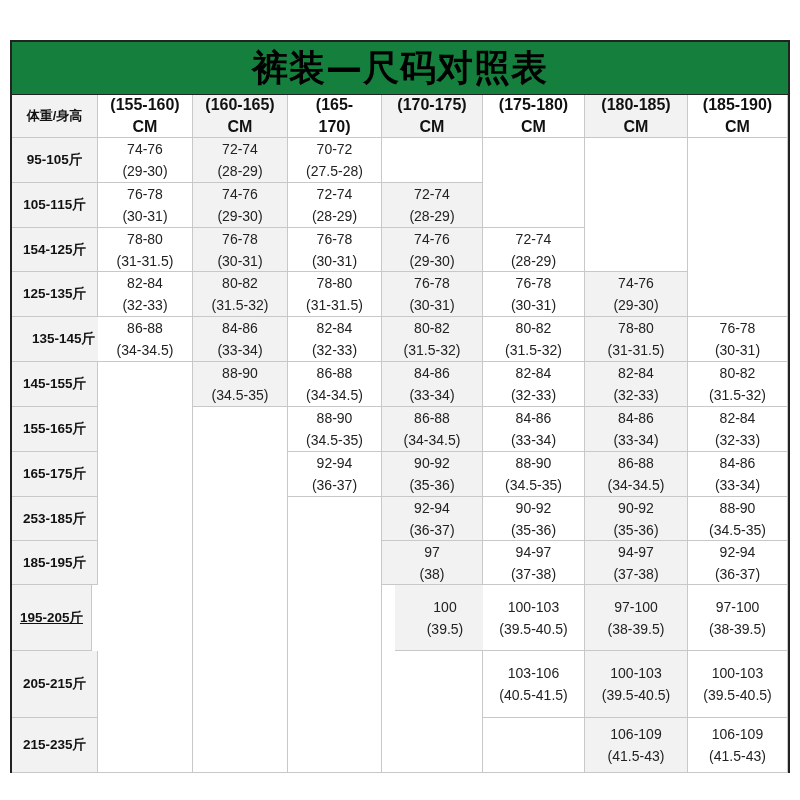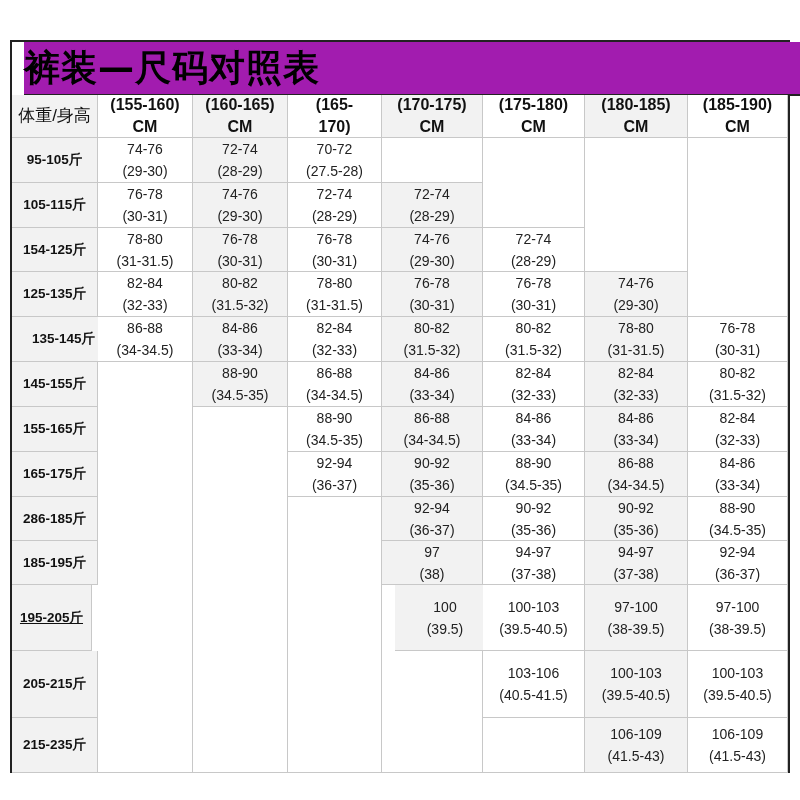--- a/index.html
+++ b/index.html
@@ -1,25 +1,25 @@
 <!DOCTYPE html>
 <html><head>
 <meta charset="utf-8">
 <style>
   html,body{margin:0;padding:0;background:#ffffff;}
   body{width:800px;height:800px;position:relative;overflow:hidden;font-family:"Liberation Sans","DejaVu Sans",sans-serif;color:#111;}
   #sheet{position:absolute;left:10px;top:40px;width:780px;height:733px;border:2px solid #222;box-sizing:border-box;background:#fff;}
-  .title-row{position:absolute;left:12px;top:0;width:776px;height:52px;background:#a21caf;border-bottom:2px solid #222;display:flex;align-items:center;justify-content:flex-start;}
+  .title-row{position:absolute;left:0;top:0;width:776px;height:52px;background:#15803d;border-bottom:2px solid #222;display:flex;align-items:center;justify-content:center;}
   .title-row span{font-family:"DejaVu Sans",sans-serif;font-weight:bold;font-size:36px;letter-spacing:1px;color:#000;}
   .cell{position:absolute;box-sizing:border-box;border-right:1px solid #c8c8c8;border-bottom:1px solid #c8c8c8;display:flex;flex-direction:column;align-items:center;justify-content:center;text-align:center;font-size:14px;line-height:22px;}
   .g{background:#f2f2f2;}
   .w{background:#ffffff;}
   .hdr{font-weight:bold;font-size:16px;line-height:22px;}
   .rowlbl{font-weight:bold;font-size:13.5px;}
-  .cornerlbl{font-weight:normal;font-size:17px;}
+  .cornerlbl{font-weight:bold;font-size:13px;}
   .val{color:#222;}
 </style>
 </head>
 <body>
 
 <div id="sheet">
   <div class="title-row">
     <span>裤装—尺码对照表</span>
   </div>
   <div id="grid">
@@ -236,21 +236,21 @@
       </div>
       <div class="cell g val" style="left: 573px; top: 410px; width: 103px; height: 45px;">
         <span>86-88</span>
         <span>(34-34.5)</span>
       </div>
       <div class="cell w val" style="left: 676px; top: 410px; width: 100px; height: 45px;">
         <span>84-86</span>
         <span>(33-34)</span>
       </div>
       <div class="cell g rowlbl" style="left: 0px; top: 455px; width: 86px; height: 44px;">
-        <span>286-185斤</span>
+        <span>253-185斤</span>
       </div>
       <div class="cell g val" style="left: 370px; top: 455px; width: 101px; height: 44px;">
         <span>92-94</span>
         <span>(36-37)</span>
       </div>
       <div class="cell w val" style="left: 471px; top: 455px; width: 102px; height: 44px;">
         <span>90-92</span>
         <span>(35-36)</span>
       </div>
       <div class="cell g val" style="left: 573px; top: 455px; width: 103px; height: 44px;">

